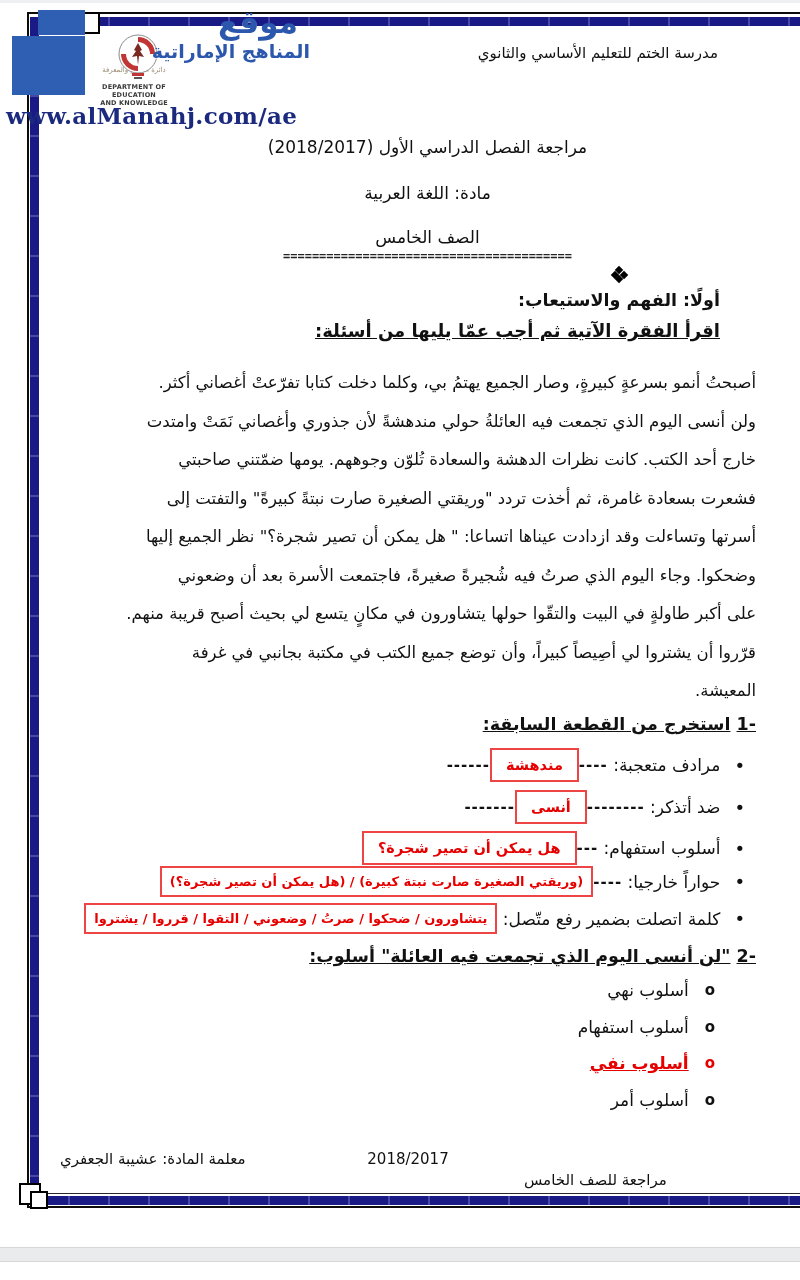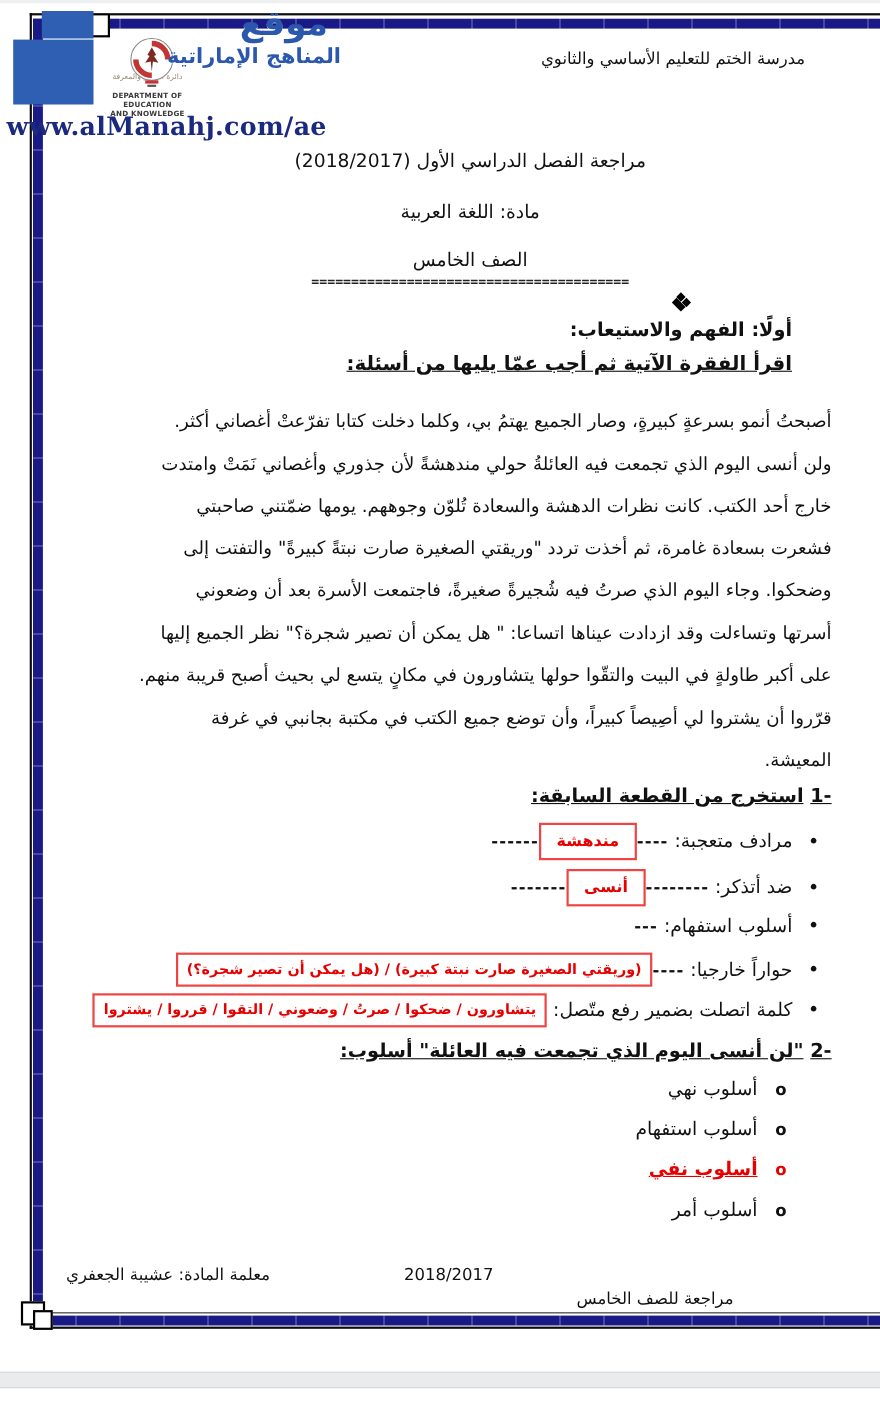--- a/index.html
+++ b/index.html
@@ -35,21 +35,21 @@
   .dept-en{left:84px;top:83px;width:100px;font-size:6.5px;line-height:8px;font-weight:bold;
            color:#3a3a3a;text-align:center;z-index:3;letter-spacing:.2px;}
   .emblem{left:112px;top:30px;width:52px;height:56px;z-index:3;}
   .site1{left:178px;top:4px;width:120px;font-size:31px;font-weight:bold;color:#2b57ad;
          direction:rtl;z-index:4;text-shadow:0 1px 0 rgba(255,255,255,.6);}
   .site2{left:80px;top:40px;width:230px;font-size:19px;font-weight:bold;color:#2b57ad;
          direction:rtl;z-index:4;white-space:nowrap;text-shadow:0 1px 0 rgba(255,255,255,.6);}
   .url{left:6px;top:102px;font-size:23px;font-weight:bold;color:#1b2a7e;z-index:5;
        font-family:"DejaVu Serif",serif;letter-spacing:.3px;}
 
-  .school{right:68px;top:44px;font-size:15px;direction:rtl;white-space:nowrap;}
+  .school{right:82px;top:44px;font-size:15px;direction:rtl;white-space:nowrap;}
 
   
   .ctr{left:100px;right:45px;text-align:center;direction:rtl;font-size:17px;white-space:nowrap;}
   .t-review{top:137px;}
   .t-subject{top:183px;}
   .t-grade{top:227px;}
   .sep{top:249px;font-family:"DejaVu Sans Mono",monospace;font-size:12px;font-weight:bold;
        color:#222;letter-spacing:0;}
 
   
@@ -157,22 +157,22 @@
       </span>
     <span>أولًا: الفهم والاستيعاب:</span>
   </div>
   <div class="abs instr">اقرأ الفقرة الآتية ثم أجب عمّا يليها من أسئلة:</div>
 
   <div class="abs passage">
     <div>أصبحتُ أنمو بسرعةٍ كبيرةٍ، وصار الجميع يهتمُ بي، وكلما دخلت كتابا تفرّعتْ أغصاني أكثر.</div>
     <div>ولن أنسى اليوم الذي تجمعت فيه العائلةُ حولي مندهشةً لأن جذوري وأغصاني نَمَتْ وامتدت</div>
     <div>خارج أحد الكتب. كانت نظرات الدهشة والسعادة تُلوّن وجوههم. يومها ضمّتني صاحبتي</div>
     <div>فشعرت بسعادة غامرة، ثم أخذت تردد "وريقتي الصغيرة صارت نبتةً كبيرةً" والتفتت إلى</div>
+    <div>أسرتها وتساءلت وقد ازدادت عيناها اتساعا: " هل يمكن أن تصير شجرة؟" نظر الجميع إليها</div>
     <div>وضحكوا.  وجاء اليوم الذي صرتُ فيه شُجيرةً صغيرةً، فاجتمعت الأسرة بعد أن وضعوني</div>
-    <div>أسرتها وتساءلت وقد ازدادت عيناها اتساعا: " هل يمكن أن تصير شجرة؟" نظر الجميع إليها</div>
     <div>على أكبر طاولةٍ في البيت والتقّوا حولها يتشاورون في مكانٍ يتسع لي بحيث أصبح قريبة منهم.</div>
     <div>قرّروا أن يشتروا لي أصِيصاً كبيراً، وأن توضع جميع الكتب في مكتبة بجانبي في غرفة</div>
     <div>المعيشة.</div>
   </div>
 
   <div class="abs qh q1h">
     <span dir="ltr">1-</span>
     <span>استخرج من القطعة السابقة:</span>
   </div>
 
@@ -189,20 +189,21 @@
     <span>ضد أتذكر:</span>&nbsp;
     <span class="dash">--------</span>
     <span class="abox">أنسى</span>
     <span class="dash">-------</span>
   </div>
 
   <div class="abs brow r3">
     <span class="blt">•</span>
     <span>أسلوب استفهام:</span>&nbsp;
     <span class="dash">---</span>
+    <span class="abox">هل يمكن أن تصير شجرة؟</span>
   </div>
 
   <div class="abs brow r4">
     <span class="blt">•</span>
     <span>حواراً خارجيا:</span>&nbsp;
     <span class="dash">----</span>
     <span class="abox small">(وريقتي الصغيرة صارت نبتة كبيرة)  /  (هل يمكن أن تصير شجرة؟)</span>
   </div>
 
   <div class="abs brow r5">

